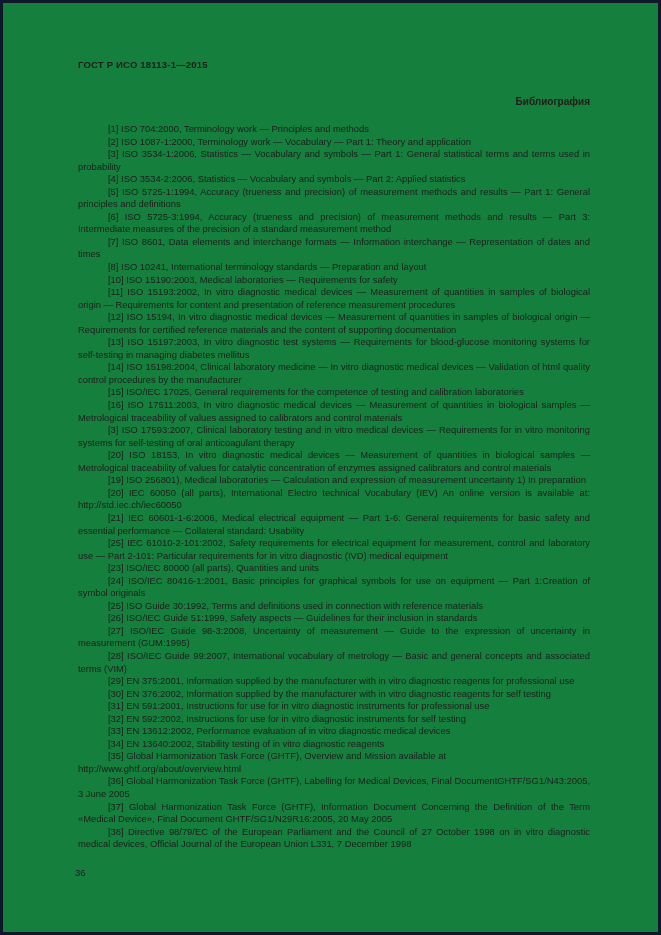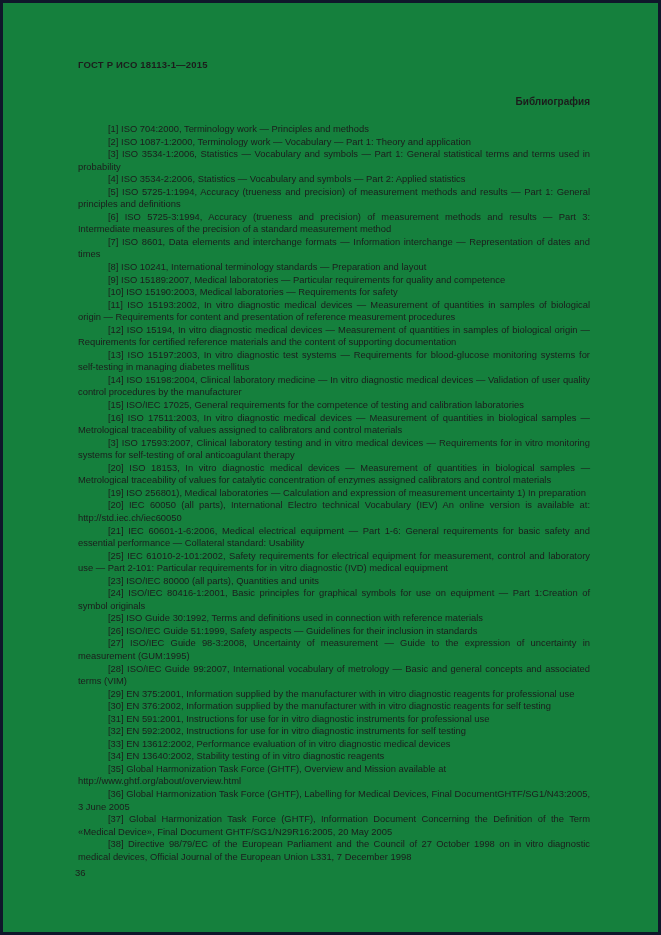--- a/index.html
+++ b/index.html
@@ -65,26 +65,25 @@
     <div class="title" data-name="bibliography-title">Библиография</div>
     <div data-name="references-list">
         <p class="ref" data-name="reference-item"><span data-name="reference-number">[1]</span> <span data-name="reference-text">ISO 704:2000, Terminology work — Principles and methods</span></p>
         <p class="ref" data-name="reference-item"><span data-name="reference-number">[2]</span> <span data-name="reference-text">ISO 1087-1:2000, Terminology work — Vocabulary — Part 1: Theory and application</span></p>
         <p class="ref" data-name="reference-item"><span data-name="reference-number">[3]</span> <span data-name="reference-text">ISO 3534-1:2006, Statistics — Vocabulary and symbols — Part 1: General statistical terms and terms used in probability</span></p>
         <p class="ref" data-name="reference-item"><span data-name="reference-number">[4]</span> <span data-name="reference-text">ISO 3534-2:2006, Statistics — Vocabulary and symbols — Part 2: Applied statistics</span></p>
         <p class="ref" data-name="reference-item"><span data-name="reference-number">[5]</span> <span data-name="reference-text">ISO 5725-1:1994, Accuracy (trueness and precision) of measurement methods and results — Part 1: General principles and definitions</span></p>
         <p class="ref" data-name="reference-item"><span data-name="reference-number">[6]</span> <span data-name="reference-text">ISO 5725-3:1994, Accuracy (trueness and precision) of measurement methods and results — Part 3: Intermediate measures of the precision of a standard measurement method</span></p>
         <p class="ref" data-name="reference-item"><span data-name="reference-number">[7]</span> <span data-name="reference-text">ISO 8601, Data elements and interchange formats — Information interchange — Representation of dates and times</span></p>
         <p class="ref" data-name="reference-item"><span data-name="reference-number">[8]</span> <span data-name="reference-text">ISO 10241, International terminology standards — Preparation and layout</span></p>
-        <p class="ref" data-name="reference-item"><span data-name="reference-number">[9]</span> <span data-name="reference-text">ISO 15189:2007, Medical laboratories — Particular requirements for quality and competence</span></p>
         <p class="ref" data-name="reference-item"><span data-name="reference-number">[10]</span> <span data-name="reference-text">ISO 15190:2003, Medical laboratories — Requirements for safety</span></p>
         <p class="ref" data-name="reference-item"><span data-name="reference-number">[11]</span> <span data-name="reference-text">ISO 15193:2002, In vitro diagnostic medical devices — Measurement of quantities in samples of biological origin — Requirements for content and presentation of reference measurement procedures</span></p>
         <p class="ref" data-name="reference-item"><span data-name="reference-number">[12]</span> <span data-name="reference-text">ISO 15194, In vitro diagnostic medical devices — Measurement of quantities in samples of biological origin — Requirements for certified reference materials and the content of supporting documentation</span></p>
         <p class="ref" data-name="reference-item"><span data-name="reference-number">[13]</span> <span data-name="reference-text">ISO 15197:2003, In vitro diagnostic test systems — Requirements for blood-glucose monitoring systems for self-testing in managing diabetes mellitus</span></p>
-        <p class="ref" data-name="reference-item"><span data-name="reference-number">[14]</span> <span data-name="reference-text">ISO 15198:2004, Clinical laboratory medicine — In vitro diagnostic medical devices — Validation of user quality control procedures by the manufacturer</span></p>
+        <p class="ref" data-name="reference-item"><span data-name="reference-number">[14]</span> <span data-name="reference-text">ISO 15198:2004, Clinical laboratory medicine — In vitro diagnostic medical devices — Validation of html quality control procedures by the manufacturer</span></p>
         <p class="ref" data-name="reference-item"><span data-name="reference-number">[15]</span> <span data-name="reference-text">ISO/IEC 17025, General requirements for the competence of testing and calibration laboratories</span></p>
         <p class="ref" data-name="reference-item"><span data-name="reference-number">[16]</span> <span data-name="reference-text">ISO 17511:2003, In vitro diagnostic medical devices — Measurement of quantities in biological samples — Metrological traceability of values assigned to calibrators and control materials</span></p>
         <p class="ref" data-name="reference-item"><span data-name="reference-number">[3]</span> <span data-name="reference-text">ISO 17593:2007, Clinical laboratory testing and in vitro medical devices — Requirements for in vitro monitoring systems for self-testing of oral anticoagulant therapy</span></p>
         <p class="ref" data-name="reference-item"><span data-name="reference-number">[20]</span> <span data-name="reference-text">ISO 18153, In vitro diagnostic medical devices — Measurement of quantities in biological samples — Metrological traceability of values for catalytic concentration of enzymes assigned calibrators and control materials</span></p>
         <p class="ref" data-name="reference-item"><span data-name="reference-number">[19]</span> <span data-name="reference-text">ISO 256801), Medical laboratories — Calculation and expression of measurement uncertainty 1) In preparation</span></p>
         <p class="ref" data-name="reference-item"><span data-name="reference-number">[20]</span> <span data-name="reference-text">IEC 60050 (all parts), International Electro technical Vocabulary (IEV) An online version is available at: http://std.iec.ch/iec60050</span></p>
         <p class="ref" data-name="reference-item"><span data-name="reference-number">[21]</span> <span data-name="reference-text">IEC 60601-1-6:2006, Medical electrical equipment — Part 1-6: General requirements for basic safety and essential performance — Collateral standard: Usability</span></p>
         <p class="ref" data-name="reference-item"><span data-name="reference-number">[25]</span> <span data-name="reference-text">IEC 61010-2-101:2002, Safety requirements for electrical equipment for measurement, control and laboratory use — Part 2-101: Particular requirements for in vitro diagnostic (IVD) medical equipment</span></p>
         <p class="ref" data-name="reference-item"><span data-name="reference-number">[23]</span> <span data-name="reference-text">ISO/IEC 80000 (all parts), Quantities and units</span></p>
         <p class="ref" data-name="reference-item"><span data-name="reference-number">[24]</span> <span data-name="reference-text">ISO/IEC 80416-1:2001, Basic principles for graphical symbols for use on equipment — Part 1:Creation of symbol originals</span></p>

